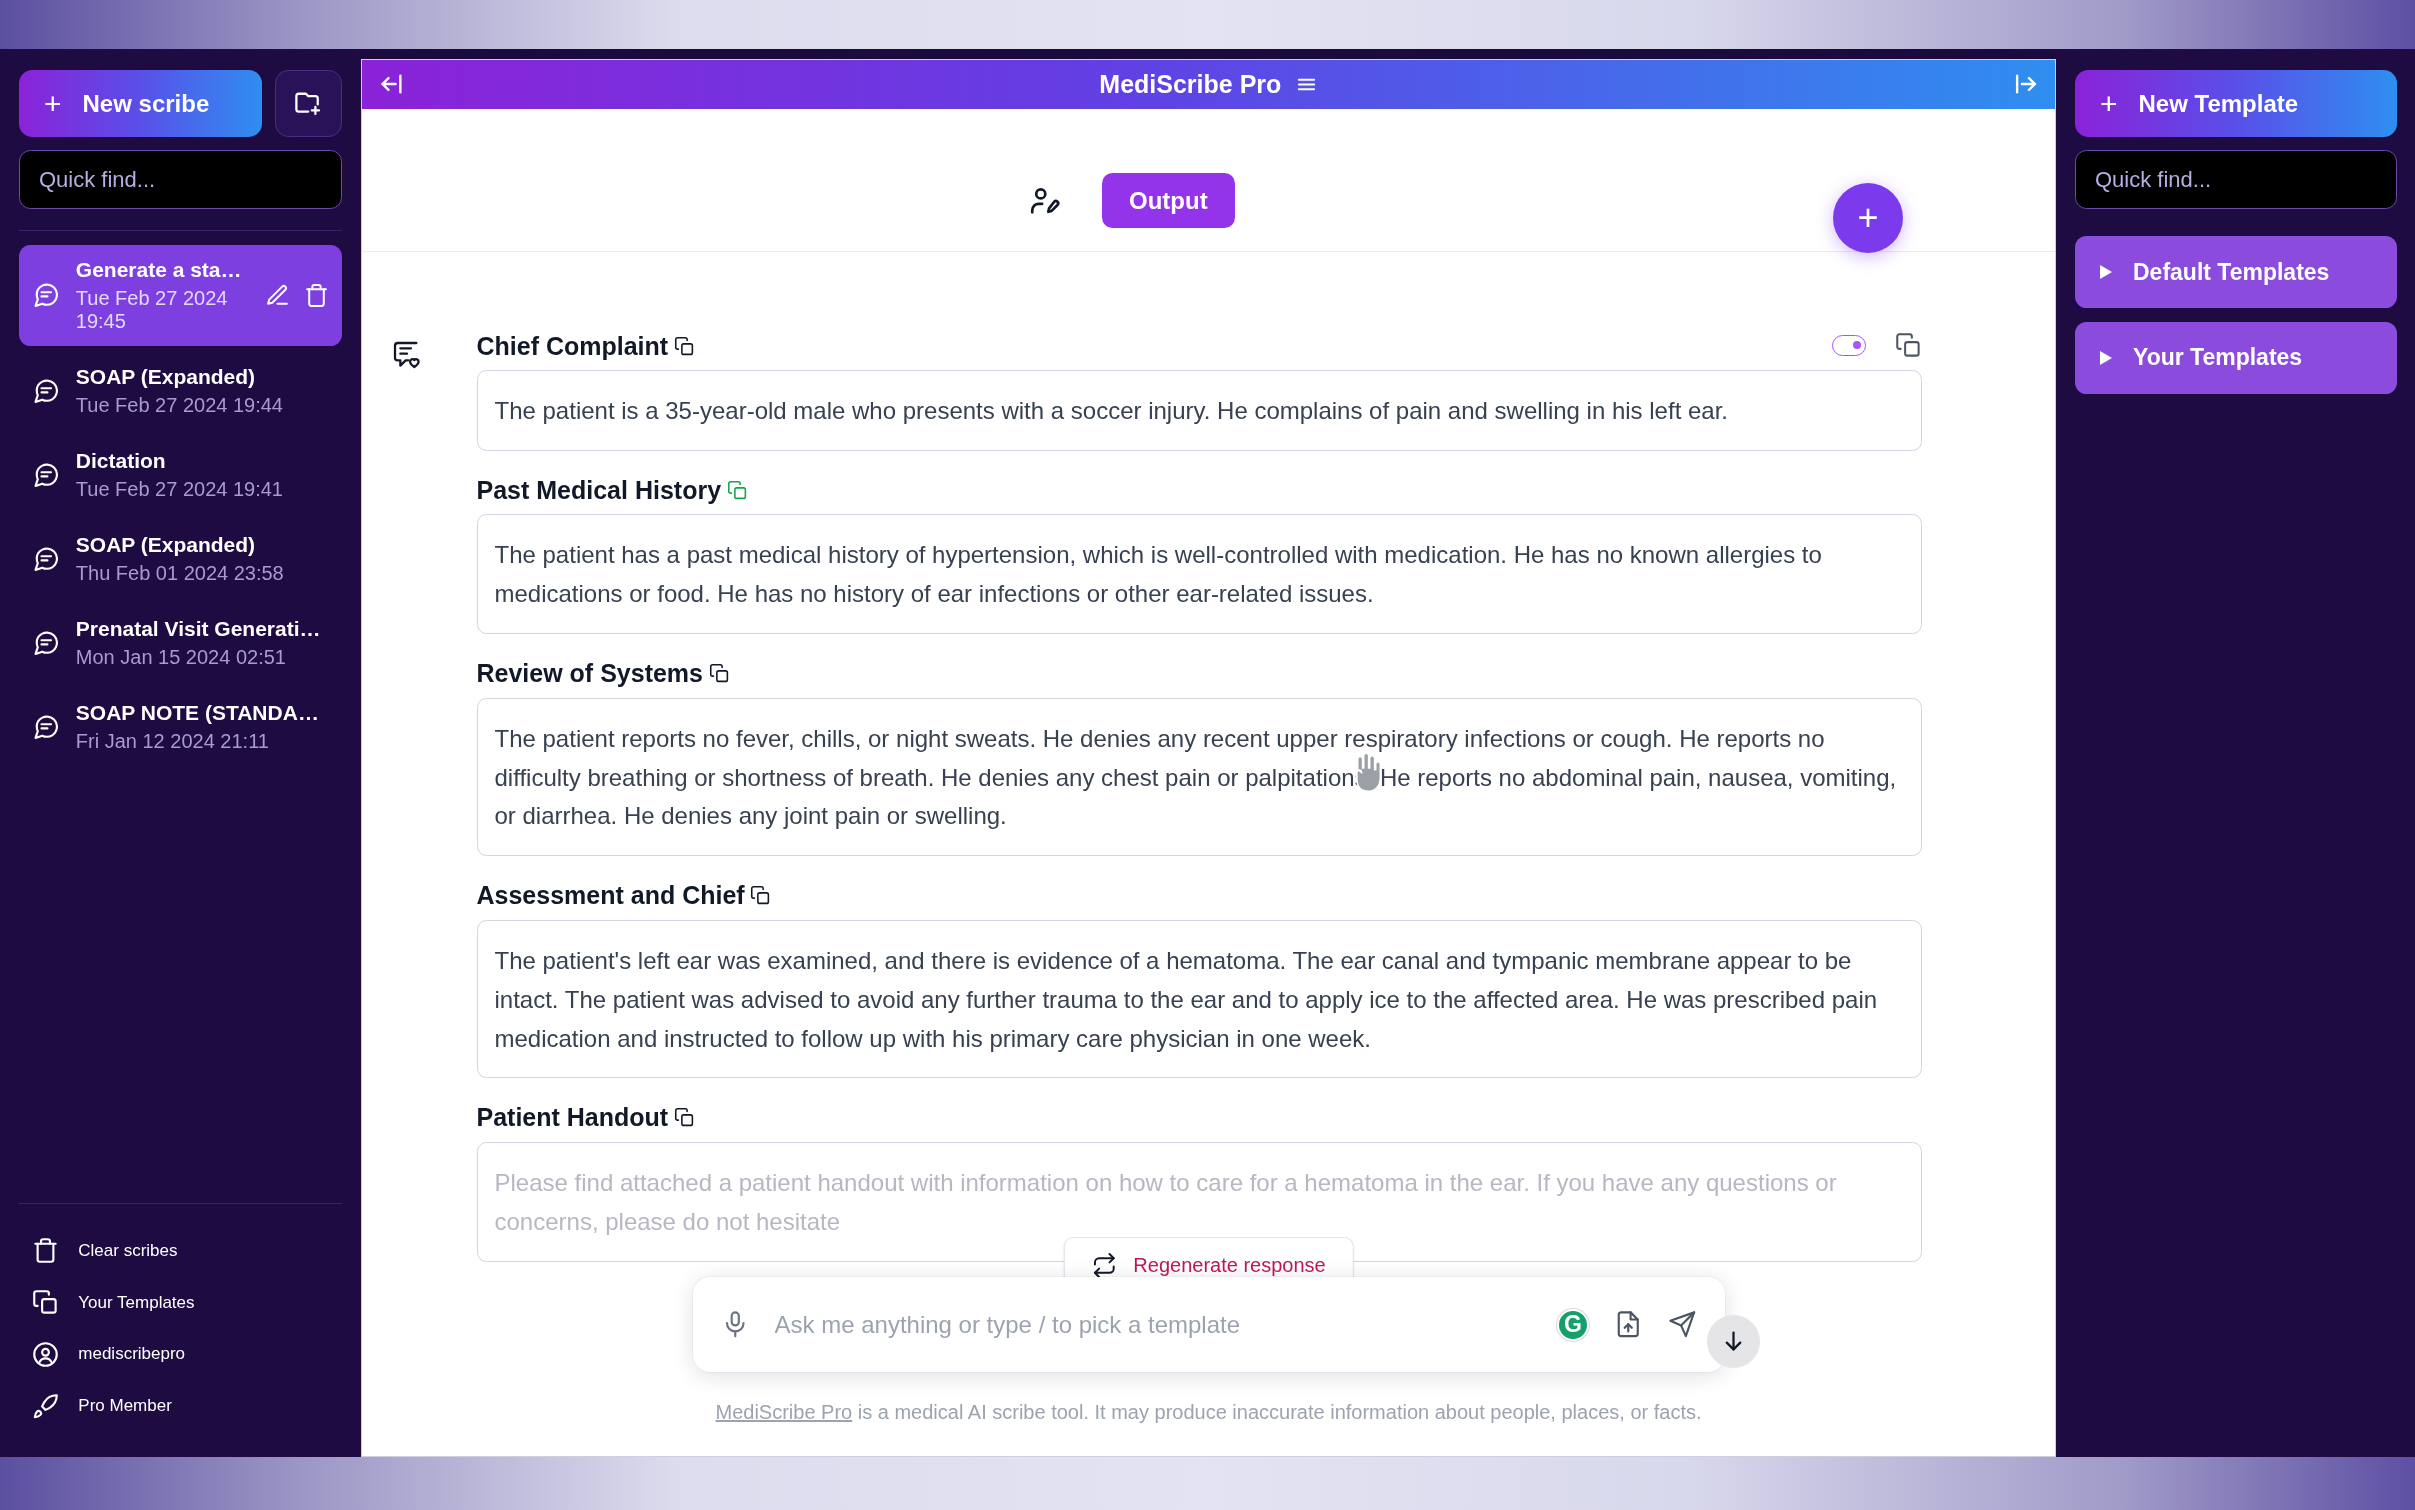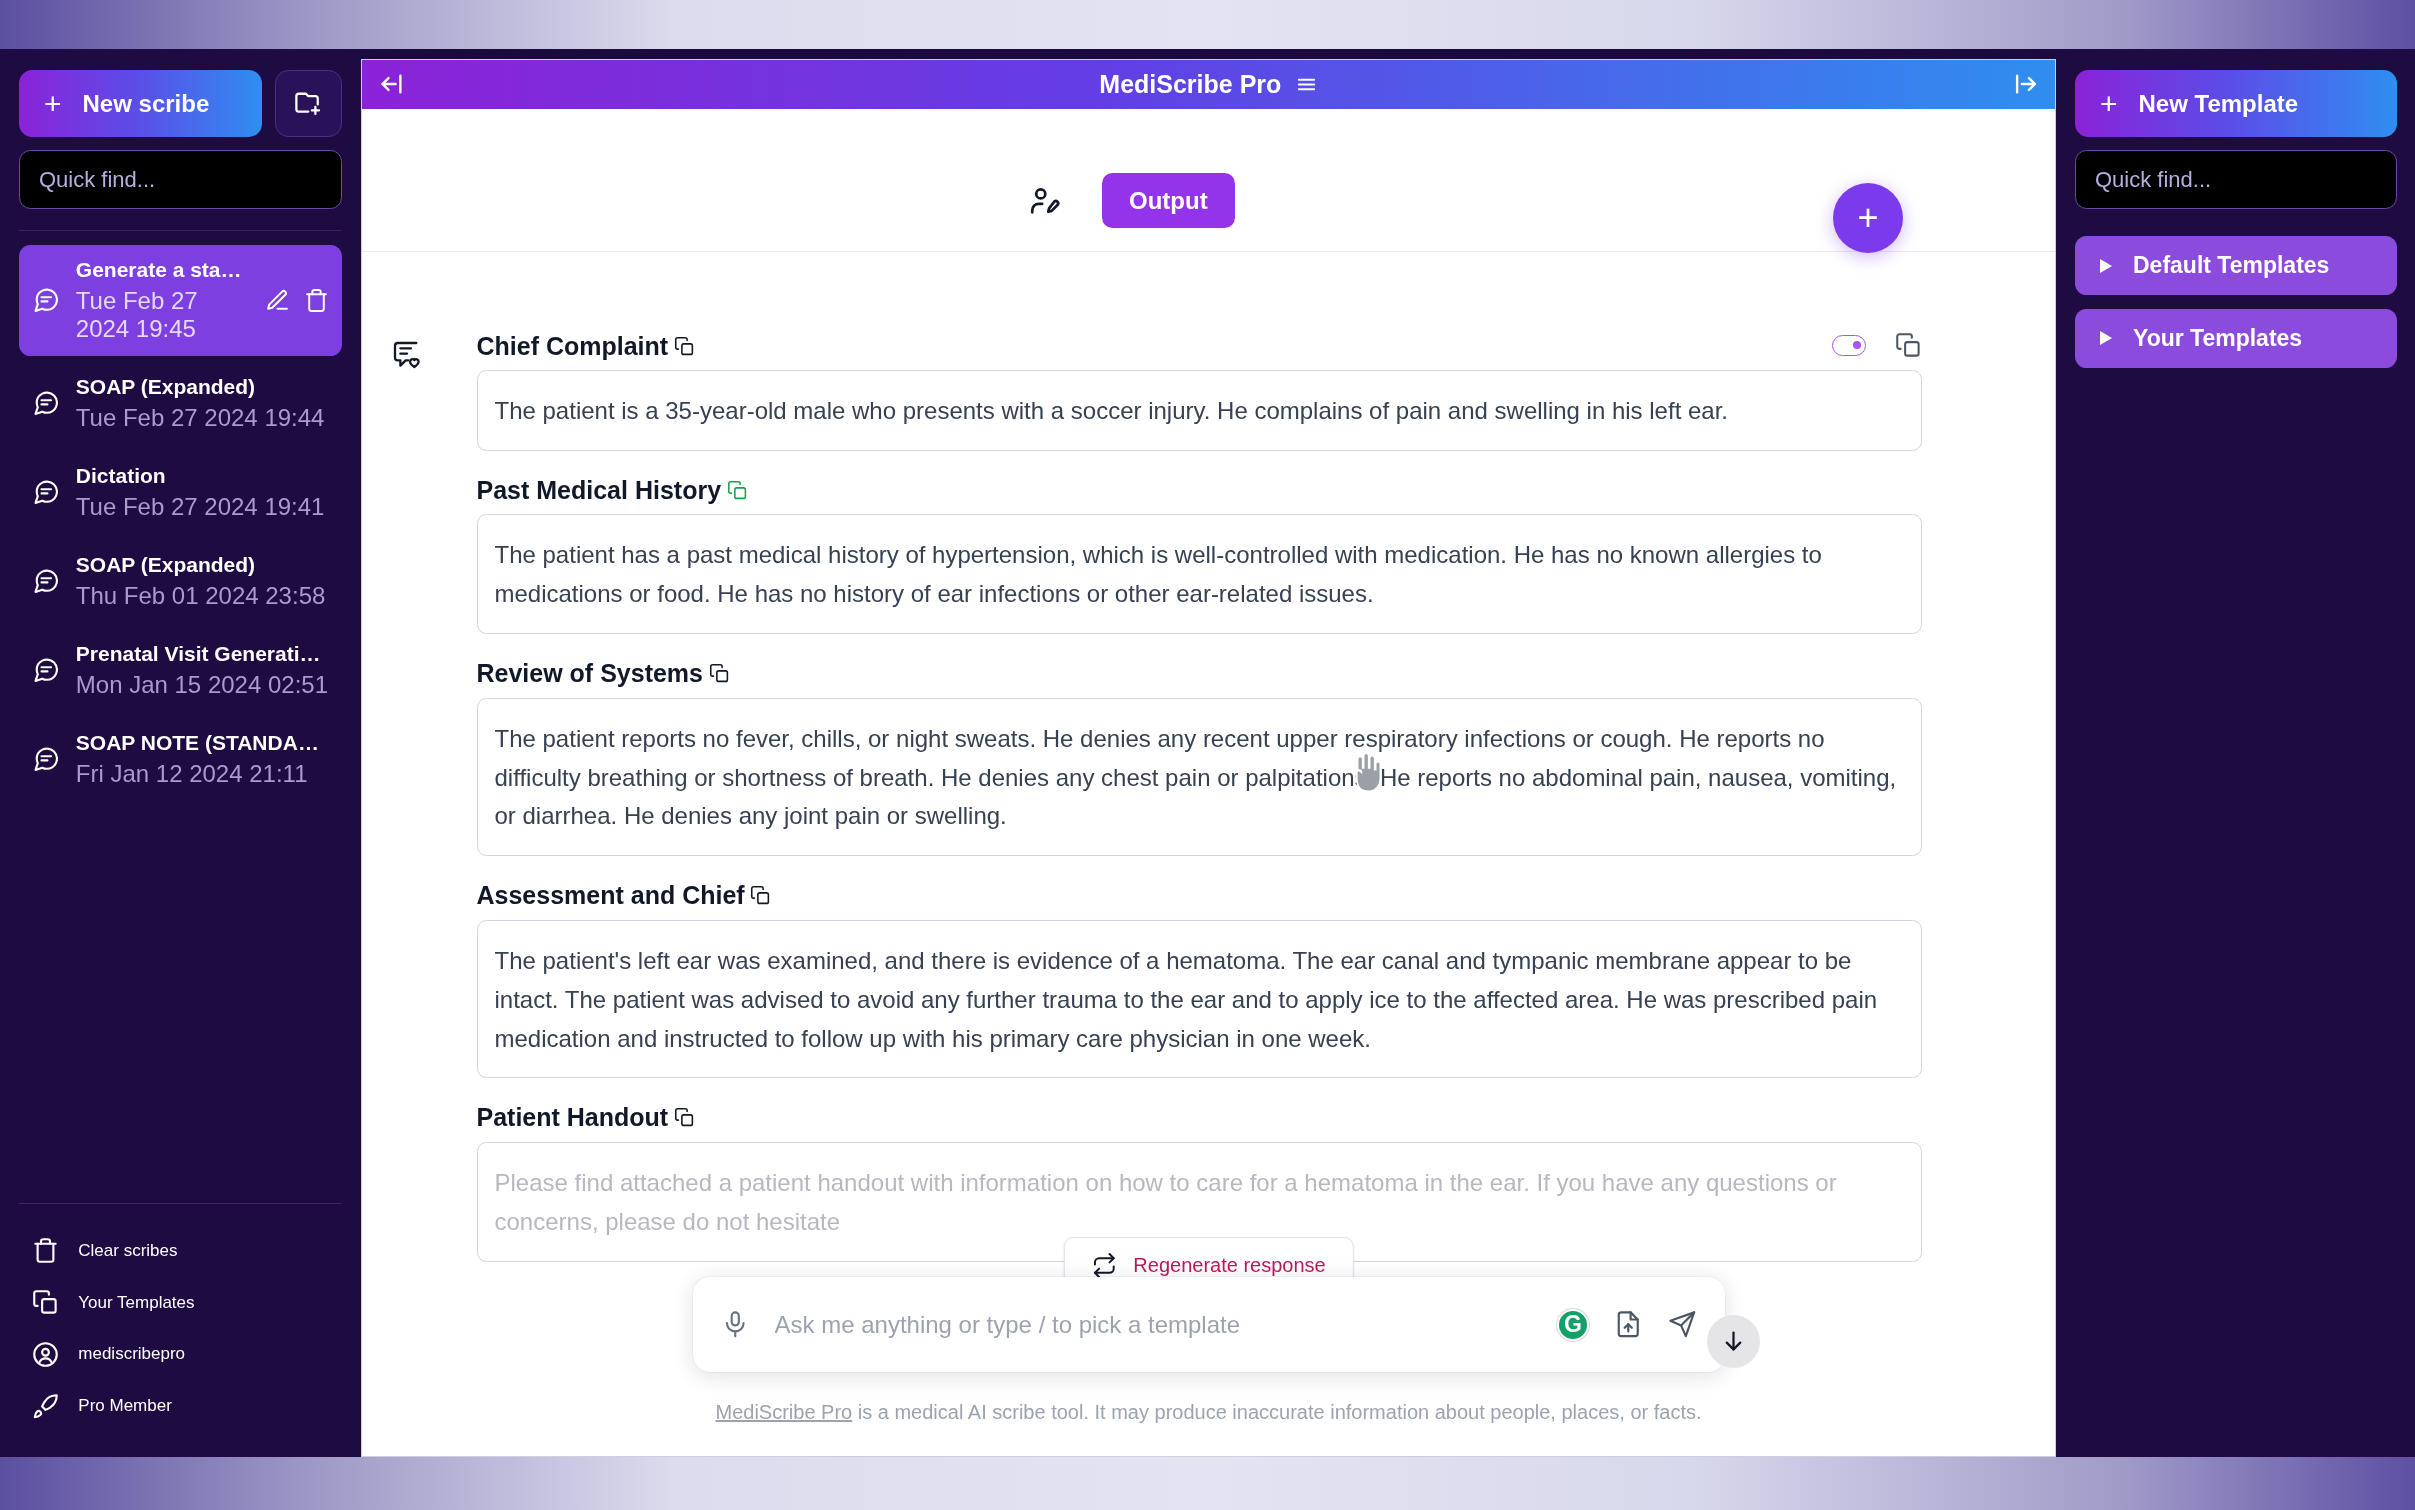--- a/index.html
+++ b/index.html
@@ -66,21 +66,21 @@
     padding: 13.3px 13.3px; border-radius: 11.4px;
     margin-bottom: 5.7px; cursor: pointer; position: relative;
   }
   .scribe-item.active { background: #7d3fe0; }
   .scribe-text { flex: 1; min-width: 0; }
   .scribe-title {
     color: #ffffff; font-size: 21px; font-weight: 600;
     white-space: nowrap; overflow: hidden; text-overflow: ellipsis;
     margin-bottom: 4.8px;
   }
-  .scribe-date { color: #a99ccb; font-size: 24px; }
+  .scribe-date { color: #a99ccb; font-size: 20px; }
   .scribe-item.active .scribe-date { color: #e4d9f8; }
   .scribe-actions { display: flex; gap: 13.3px; align-items: center; }
 
   .bottom-nav { padding-bottom: 25px; }
   .bottom-nav .divider { margin: 0 0 21px 0; }
   .nav-item {
     display: flex; align-items: center; gap: 19px;
     padding: 12.4px 13.3px; cursor: pointer;
     color: #fff; font-size: 17px; font-weight: 400;
   }
@@ -226,21 +226,21 @@
 
   
   #right-sidebar {
     width: 360px; flex: 0 0 360px;
     background: #1d0b42;
     padding: 21px 19px 0 19px;
   }
   .tpl-group {
     margin-top: 13.3px;
     background: #8b4cdd; border-radius: 11.4px;
-    height: 59px; display: flex; align-items: center; gap: 21px;
+    height: 72px; display: flex; align-items: center; gap: 21px;
     padding-left: 25px; color: #fff; font-size: 23px; font-weight: 600;
     cursor: pointer;
   }
   .tri { width: 0; height: 0; border-left: 12.4px solid #fff;
          border-top: 7.6px solid transparent; border-bottom: 7.6px solid transparent; }
   svg { display: block; }
 </style>
 </head>
 <body>
 

